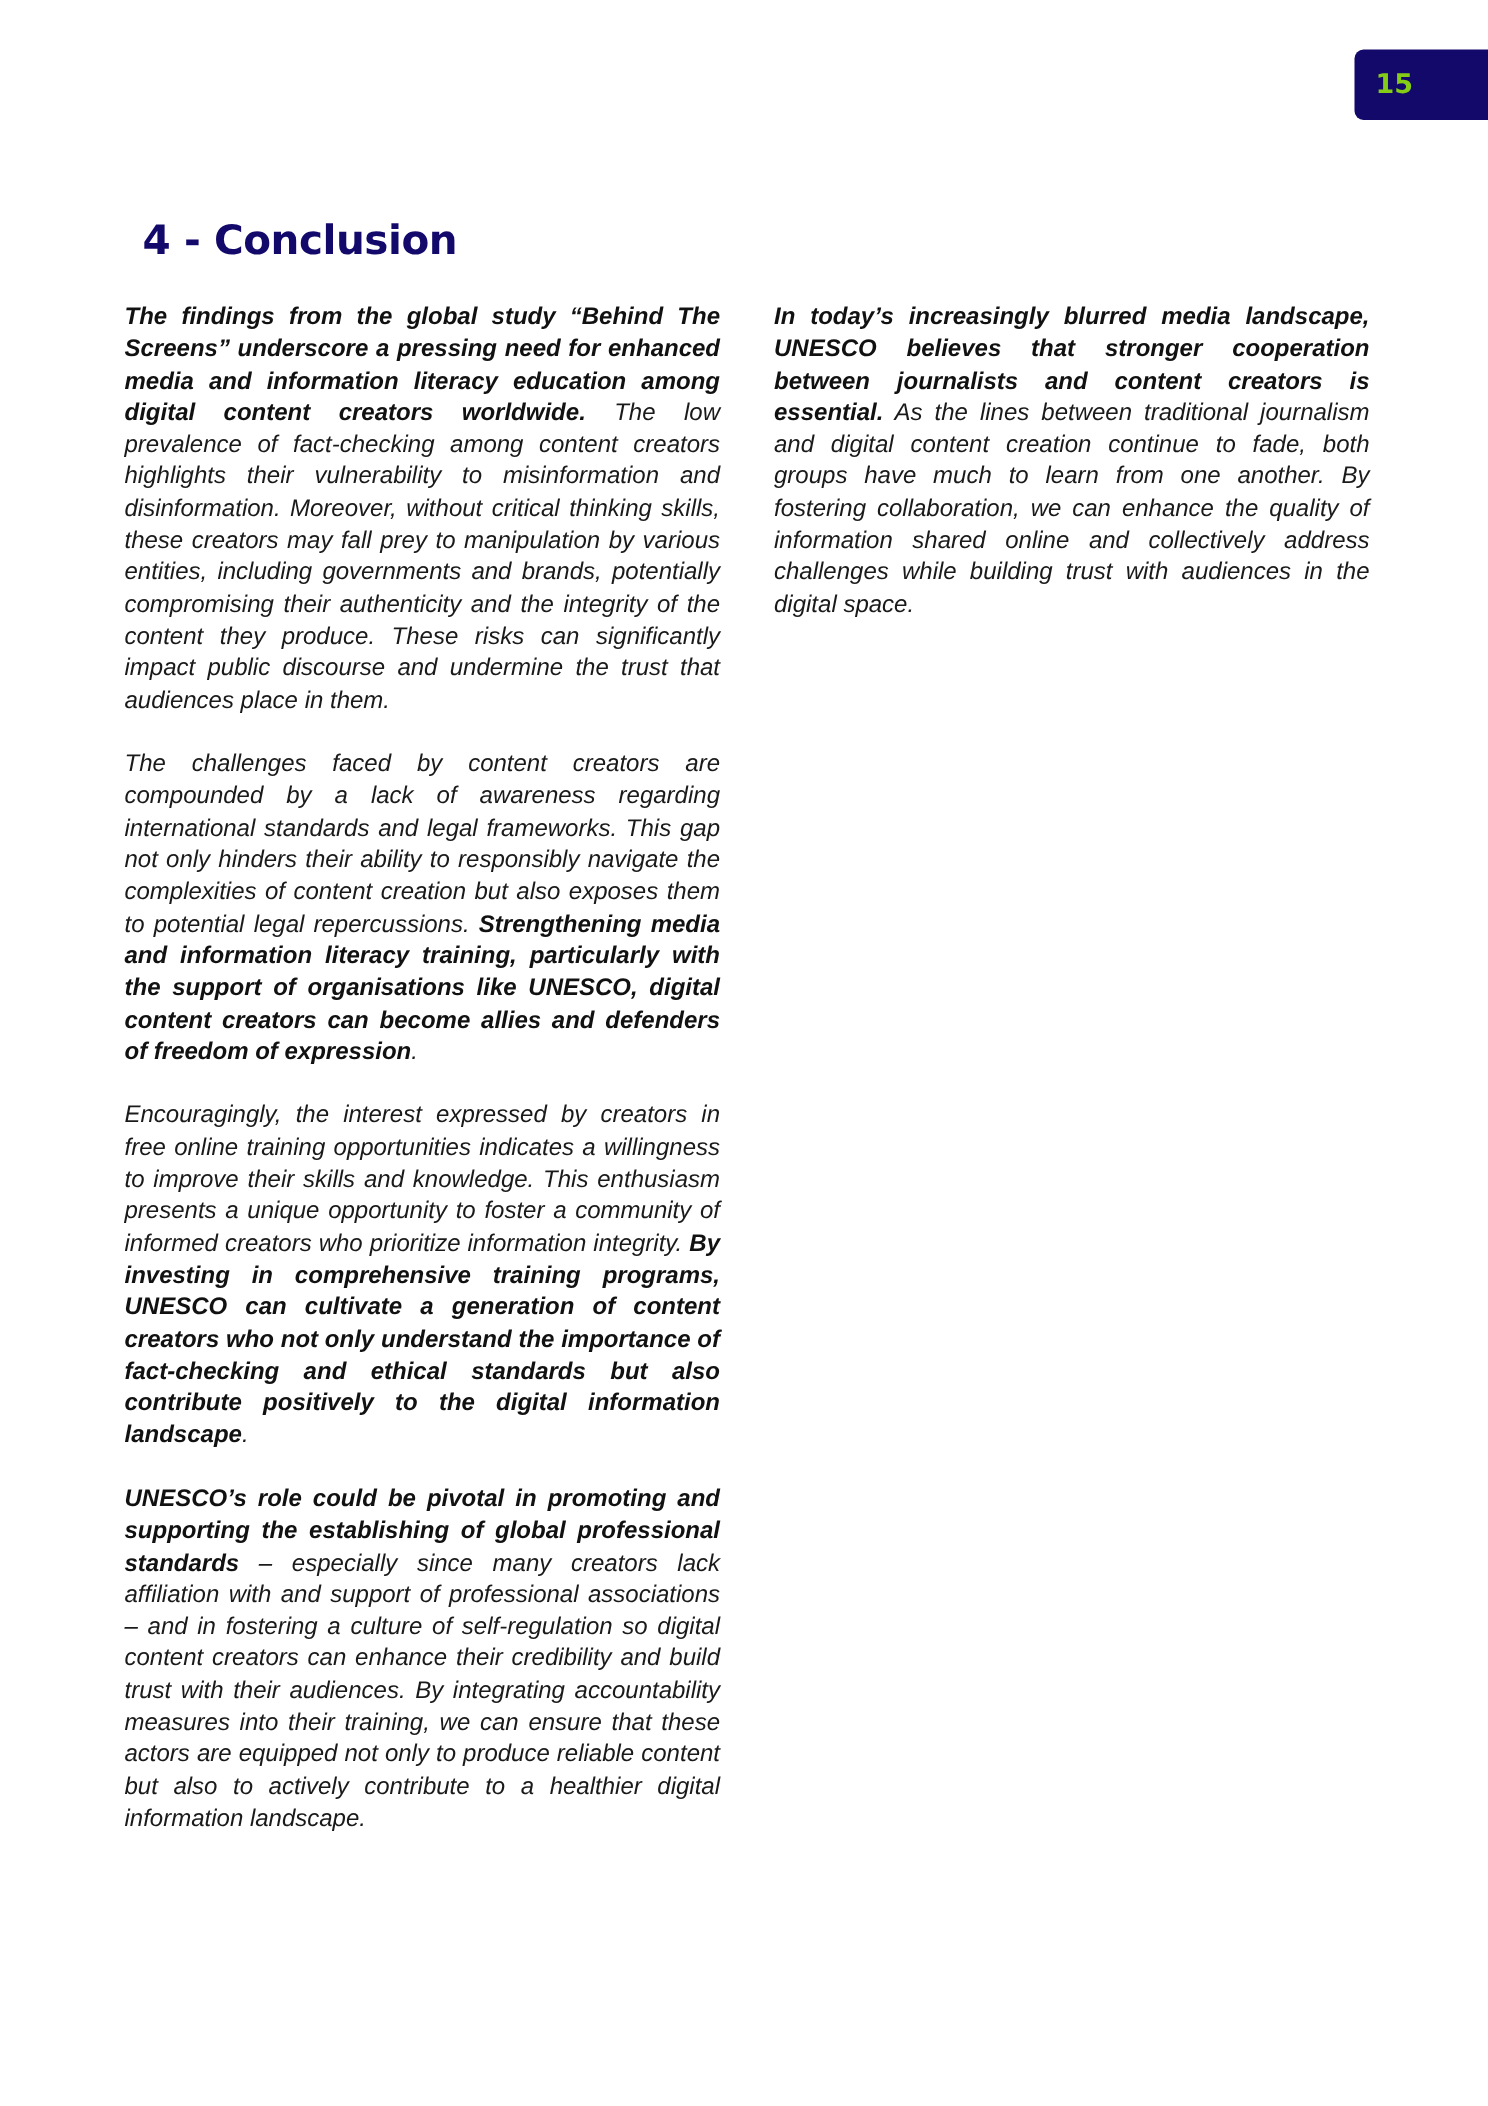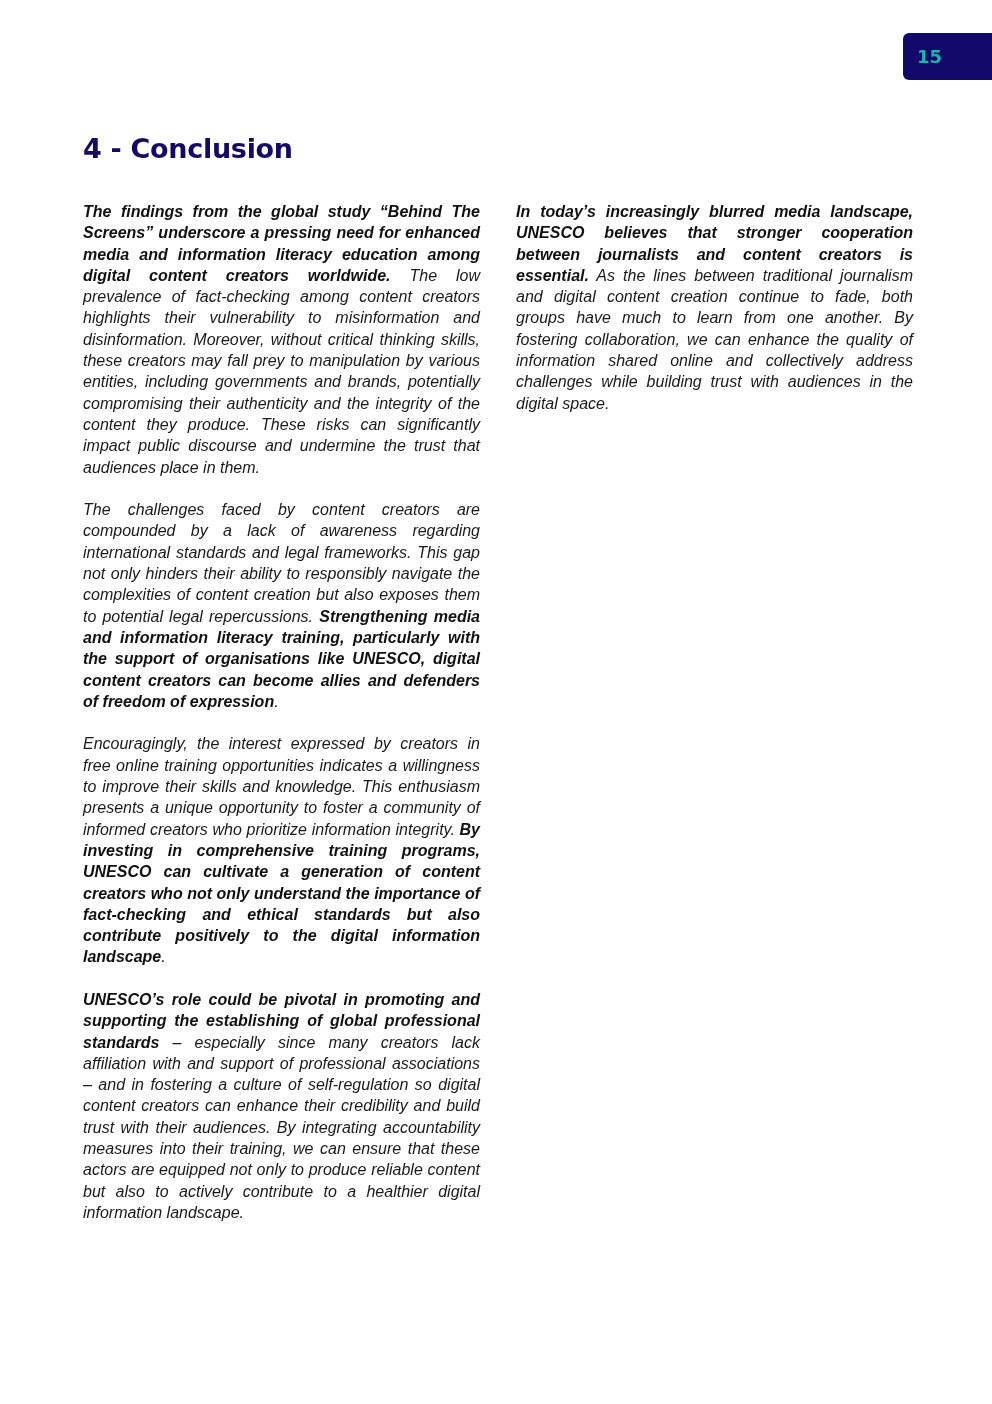--- a/index.html
+++ b/index.html
@@ -22,30 +22,30 @@
       width: 89px;
       height: 47px;
       background: #12096b;
       border-radius: 6px 0 0 6px;
       box-sizing: border-box;
       padding-left: 14px;
       display: flex;
       align-items: center;
     }
     .page-badge span {
-      color: #14b8a6;
+      color: #84cc16;
       font-family: "DejaVu Sans", sans-serif;
       font-weight: bold;
       font-size: 18px;
     }
     .section-title {
       position: absolute;
       left: 83px;
       top: 133px;
-      margin: 0;
+      margin: 12px;
       font-family: "DejaVu Sans", sans-serif;
       font-weight: bold;
       font-size: 27px;
       color: #12096b;
       letter-spacing: -0.3px;
     }
     .column {
       position: absolute;
       top: 201px;
       width: 397px;

